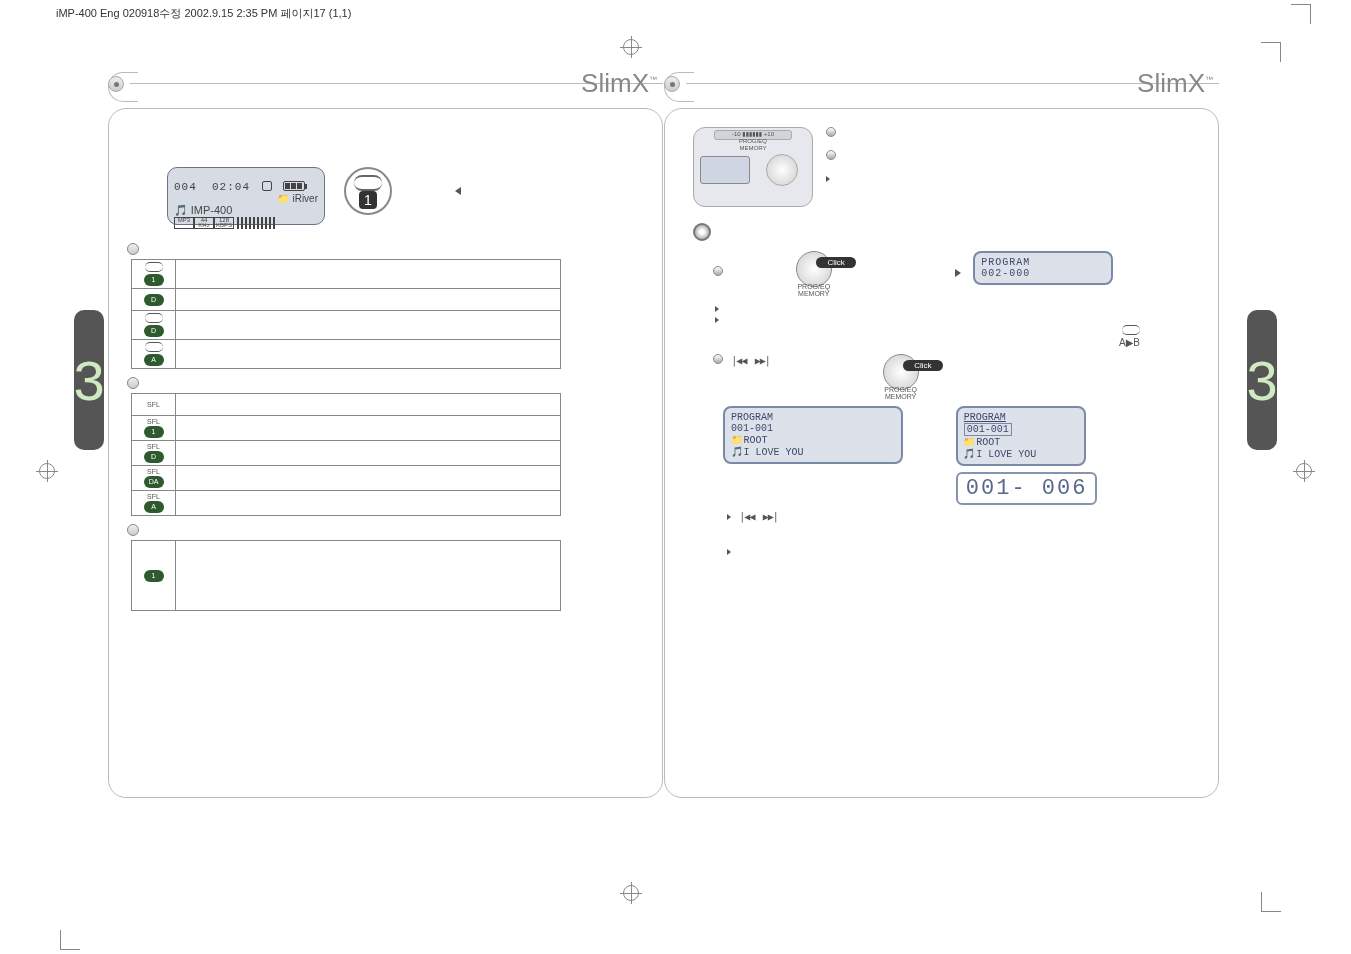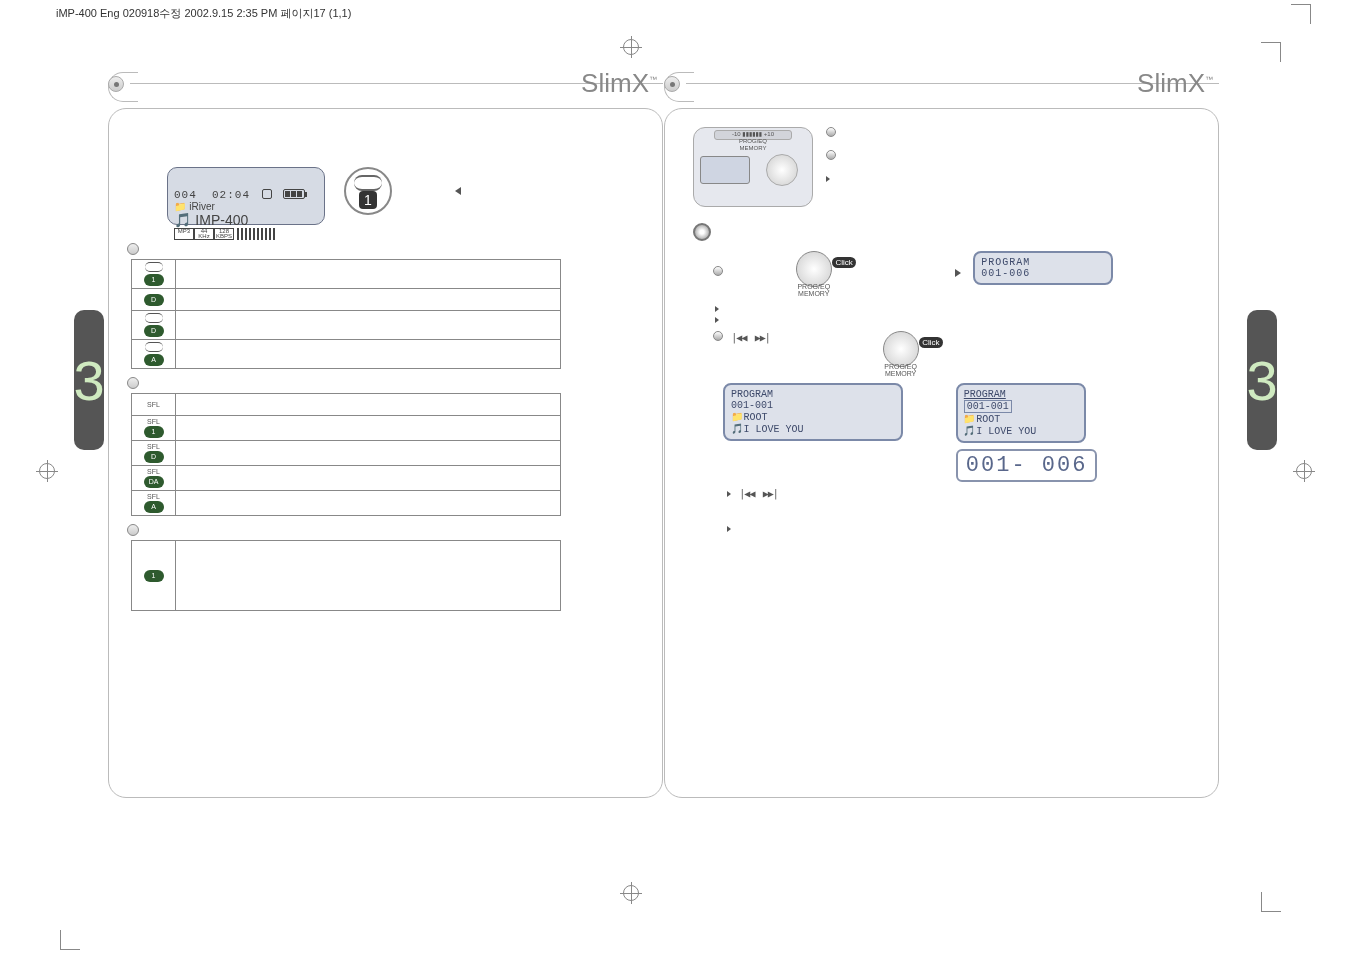--- a/index.html
+++ b/index.html
@@ -28,30 +28,30 @@
   .brand-bar .dot { position:absolute; left:0; top:8px; width:16px; height:16px; border:1px solid #aaa; border-radius:50%; background: linear-gradient(#eee,#ccc); }
   .brand-bar .dot::after{content:"";position:absolute;top:5px;left:5px;width:5px;height:5px;border-radius:50%;background:#777;}
   .brand-bar .line { position:absolute; left:22px; right:0; top:15px; height:1px; background:#bbb; }
   .brand-bar .arc { position:absolute; left:0; top:4px; bottom:0; width:30px; border:1px solid #bbb; border-right:none; border-radius: 16px 0 0 16px; }
   .brand-bar .brand { position:absolute; right:6px; top:0; font-size:26px; font-family: 'Arial Narrow', Arial, sans-serif; color:#888; }
   .brand-bar .tm { font-size:8px; vertical-align: super; }
 
   .panel { border:1px solid #bbb; border-radius: 18px; padding: 18px 18px 10px 18px; height: 690px; position: relative; }
 
   
-  .lcd { position: relative; width: 158px; height: 58px; background:#d6dbe4; border:1px solid #6a7288; border-radius:10px; padding:20px 6px; color:#444; font-size:9px; display:inline-block; vertical-align:top; }
+  .lcd { position: relative; width: 158px; height: 58px; background:#d6dbe4; border:1px solid #6a7288; border-radius:10px; padding:12px 6px; color:#444; font-size:9px; display:inline-block; vertical-align:top; }
   .lcd .row1 { font-family: 'Courier New', monospace; font-size:11px; letter-spacing:1px; }
   .lcd .bat { display:inline-block; width:22px; height:10px; border:1px solid #444; border-radius:2px; margin-left:4px; position:relative; top:1px; }
   .lcd .bat::after{content:"";position:absolute;right:-3px;top:2px;width:2px;height:5px;background:#444;}
   .lcd .bat span{position:absolute;left:1px;top:1px;bottom:1px;width:5px;background:#444;}
   .lcd .bat span:nth-child(2){left:7px;}
   .lcd .bat span:nth-child(3){left:13px;}
   .lcd .lock { display:inline-block; width:10px;height:10px;border:1px solid #444; border-radius:2px; position:relative; top:1px; margin-left:4px;}
-  .lcd .row2 { font-size:10px; }
-  .lcd .row3 { font-size:14px; }
+  .lcd .row2 { font-size:10px;text-align:right; }
+  .lcd .row3 { font-size:11px; }
   .lcd .meter { display:inline-block; width:20px; height:12px; border:1px solid #444; font-size:6px; text-align:center; line-height:5px; vertical-align:middle;}
   .lcd .bars { display:inline-block; width:40px; height:12px; background: repeating-linear-gradient(90deg,#444 0 2px, transparent 2px 4px); vertical-align:middle;}
   .repeat-bubble { display:inline-block; width:48px;height:48px; border:2px solid #888; border-radius:50%; position:relative; text-align:center; vertical-align:top; margin-left:16px; }
   .repeat-bubble .loop { position:absolute; top:6px; left:8px; right:8px; height:16px; border:2px solid #666; border-left:none; border-right:none; border-radius:10px; }
   .repeat-bubble .num { position:absolute; bottom:4px; left:0; right:0; font-size:14px; background:#333;color:#fff; width:18px; height:18px; border-radius:4px; margin:0 auto; line-height:18px;}
   .tiny-tri { display:inline-block; border-style:solid; border-width:4px 6px 4px 0; border-color: transparent #555 transparent transparent; margin-left:60px; margin-top:20px; vertical-align:top;}
 
   .sec-bullet { width:12px;height:12px;border:1px solid #888;border-radius:50%;background:linear-gradient(#eee,#ccc);display:inline-block;margin:8px 4px 4px 0; vertical-align:middle;}
 
   table.modes { width: 430px; border-collapse: collapse; margin-left: 4px; }
@@ -70,21 +70,21 @@
   .device-small .scr { position:absolute; left:6px; top:28px; width:50px; height:28px; background:#cfd5e2; border:1px solid #888; border-radius:3px; font-size:4px; color:#444; padding:1px;}
   .device-small .wheel { position:absolute; right:14px; top:26px; width:32px;height:32px;border-radius:50%;border:1px solid #aaa; background:radial-gradient(#fff,#ccc);}
   .device-small .strip { position:absolute; top:2px; left:20px; right:20px; height:10px; background:#d2d4da; border:1px solid #aaa; border-radius:3px; font-size:6px; text-align:center; line-height:7px; color:#555; }
   .small-led { display:inline-block;width:10px;height:10px;border:1px solid #888;border-radius:50%;background:linear-gradient(#fff,#aaa);}
   .tri-r { display:inline-block; border-style:solid; border-width:4px 0 4px 6px; border-color: transparent transparent transparent #555;}
   .tri-r.tiny { border-width:3px 0 3px 4px; }
   .big-led { display:inline-block;width:18px;height:18px;border:2px solid #777;border-radius:50%;background:radial-gradient(#fff 20%,#888);}
 
   .knob { position:relative; display:inline-block; width:56px;height:44px; }
   .knob .cap{position:absolute;left:10px;top:0;width:36px;height:36px;border:1px solid #888;border-radius:50%;background:radial-gradient(#fff,#ccc);}
-  .knob .click{position:absolute;right:-14px;top:6px;background:#333;color:#fff;font-size:8px;padding:1px 3px;border-radius:6px;}
+  .knob .click{position:absolute;right:-14px;top:6px;background:#333;color:#fff;font-size:8px;padding:1px 11px;border-radius:6px;}
   .knob .txt{position:absolute;bottom:-2px;left:0;right:0;text-align:center;font-size:7px;color:#555;}
 
   .lcd2 { display:inline-block; width:140px; background:#dde1ea;border:2px solid #7b89a8;border-radius:8px;padding:4px 6px;font-size:10px;color:#3e4a6b;font-family:'Courier New',monospace; letter-spacing:1px;}
   .lcd2 .hdr{font-size:10px;}
   .lcd3 { display:inline-block; width:180px; background:#dde1ea;border:2px solid #7b89a8;border-radius:8px;padding:4px 6px;font-size:10px;color:#3e4a6b;font-family:'Courier New',monospace;}
   .lcd3 .line{display:block;}
   .under{ text-decoration: underline; }
   .zoom-box{display:inline-block;border:2px solid #8893ad;border-radius:6px;padding:2px 8px;font-family:'Courier New',monospace;font-size:22px;color:#59678b;letter-spacing:2px;margin-top:6px;}
   .sfl { font-size:7px; display:block; margin-bottom:1px;}
 
@@ -235,25 +235,29 @@
       <span class="small-led"></span>
       <div style="display:inline-block;vertical-align:top;margin-left:60px;">
         <div class="knob">
           <div class="cap"></div><div class="click">Click</div>
           <div class="txt"><span>PROG/EQ</span><br><span>MEMORY</span></div>
         </div>
       </div>
       <span style="display:inline-block;vertical-align:top;margin:18px 10px 0 110px;" class="tri-r"></span>
       <div class="lcd2">
         <span class="hdr">PROGRAM</span><br>
-        <span>001-006</span>
+        <span>002-000</span>
       </div>
       <div style="margin:6px 0 0 2px;">
         <span class="tri-r tiny"></span><br>
         <span class="tri-r tiny"></span>
+      </div>
+      <div style="text-align:right;margin-right:60px;">
+        <span class="loop-ic"></span><br>
+        <span>A▶B</span>
       </div>
     </div>
 
     <div style="margin:6px 0 0 30px;">
       <span class="small-led"></span>
       &nbsp;&nbsp;<span class="skip-ic">|◀◀</span>
       &nbsp;&nbsp;<span class="skip-ic">▶▶|</span>
       <div style="display:inline-block;vertical-align:top;margin-left:100px;">
         <div class="knob">
           <div class="cap"></div><div class="click">Click</div>

